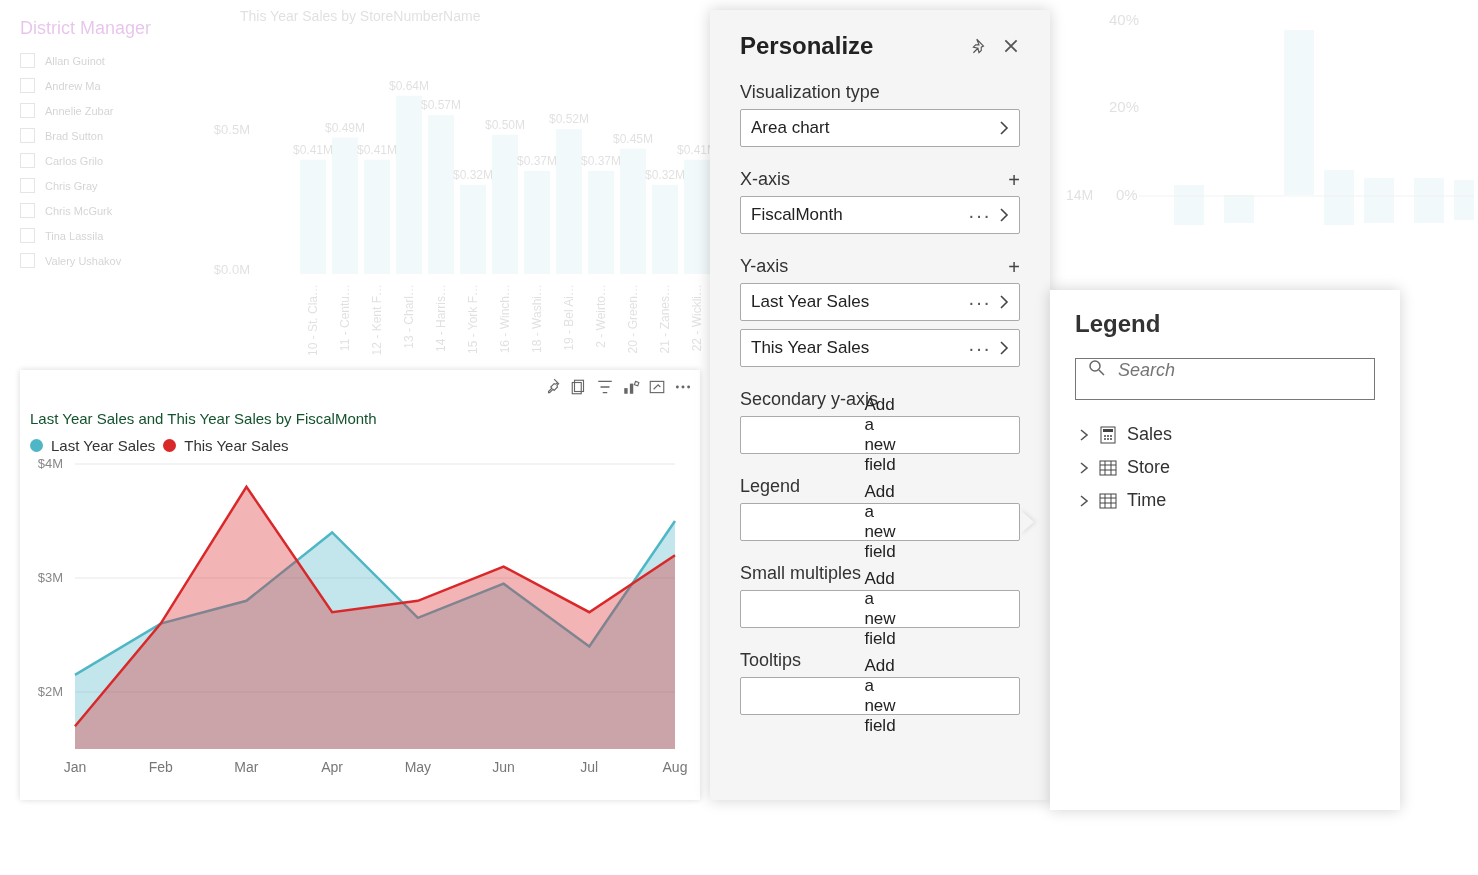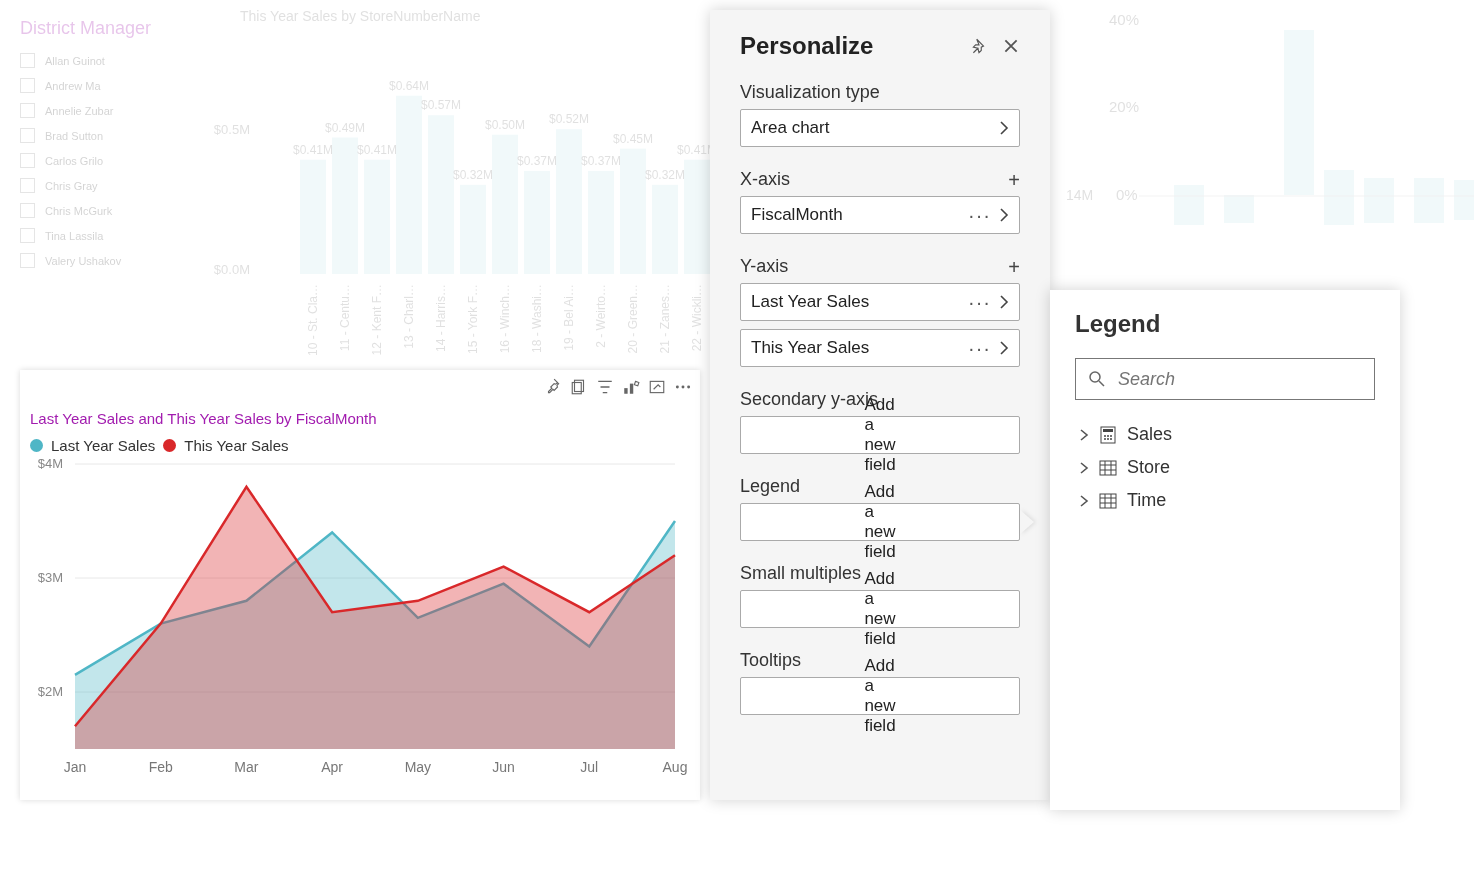--- a/index.html
+++ b/index.html
@@ -38,21 +38,21 @@
     width: 680px; height: 430px;
     background: #fff;
     box-shadow: 0 0 6px rgba(0,0,0,0.15);
   }
   .area-icons {
     position: absolute; right: 8px; top: 8px;
     display: flex; gap: 8px; align-items: center;
     color: #666;
   }
   .area-icons .icon { width: 18px; height: 18px; cursor: pointer; }
-  .area-title { padding: 40px 0 0 10px; font-size: 15px; color: #a21caf; }
+  .area-title { padding: 40px 0 0 10px; font-size: 15px; color: #14532d; }
   .legend { padding: 10px 0 0 10px; font-size: 15px; display: flex; gap: 8px; align-items: center;}
   .legend-sw { width: 13px; height: 13px; border-radius: 50%; display: inline-block;}
   .sw-blue { background:#4fb6c6; }
   .sw-red  { background:#d9282a; }
   .area-svg { width: 660px; height: 330px; display:block; margin-left:5px;}
 
   
   .panel {
     position: absolute;
     left: 710px; top: 10px;
@@ -97,21 +97,21 @@
   .flyout {
     position:absolute;
     left:1050px; top:290px;
     width:350px; height:520px;
     background:#fff;
     box-shadow: 0 0 14px rgba(0,0,0,0.18);
     padding: 20px 25px;
   }
   .flyout-title { font-size:24px; font-weight:600; margin-bottom:20px;}
   .search {
-    display:flex; align-items:center;
+    display:flex; align-items:flex-start;
     border:1px solid #777; height:42px;
     padding:0 12px; gap:10px; margin-bottom:18px;
   }
   .search input {
     border:none; outline:none; font-size:18px; color:#555; flex:1;
     font-style: italic; background:transparent;
   }
   .tree-row {
     display:flex; align-items:center; gap:10px;
     padding:6px 4px;

